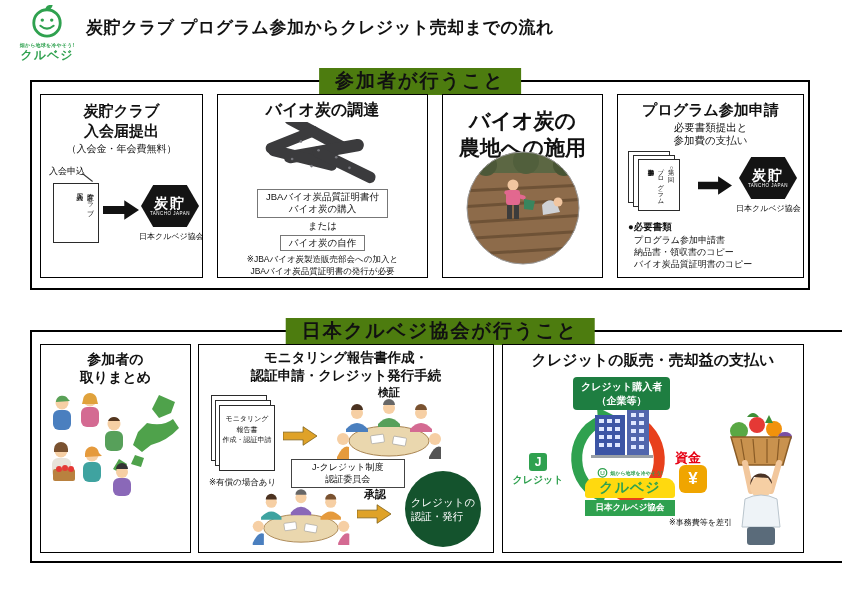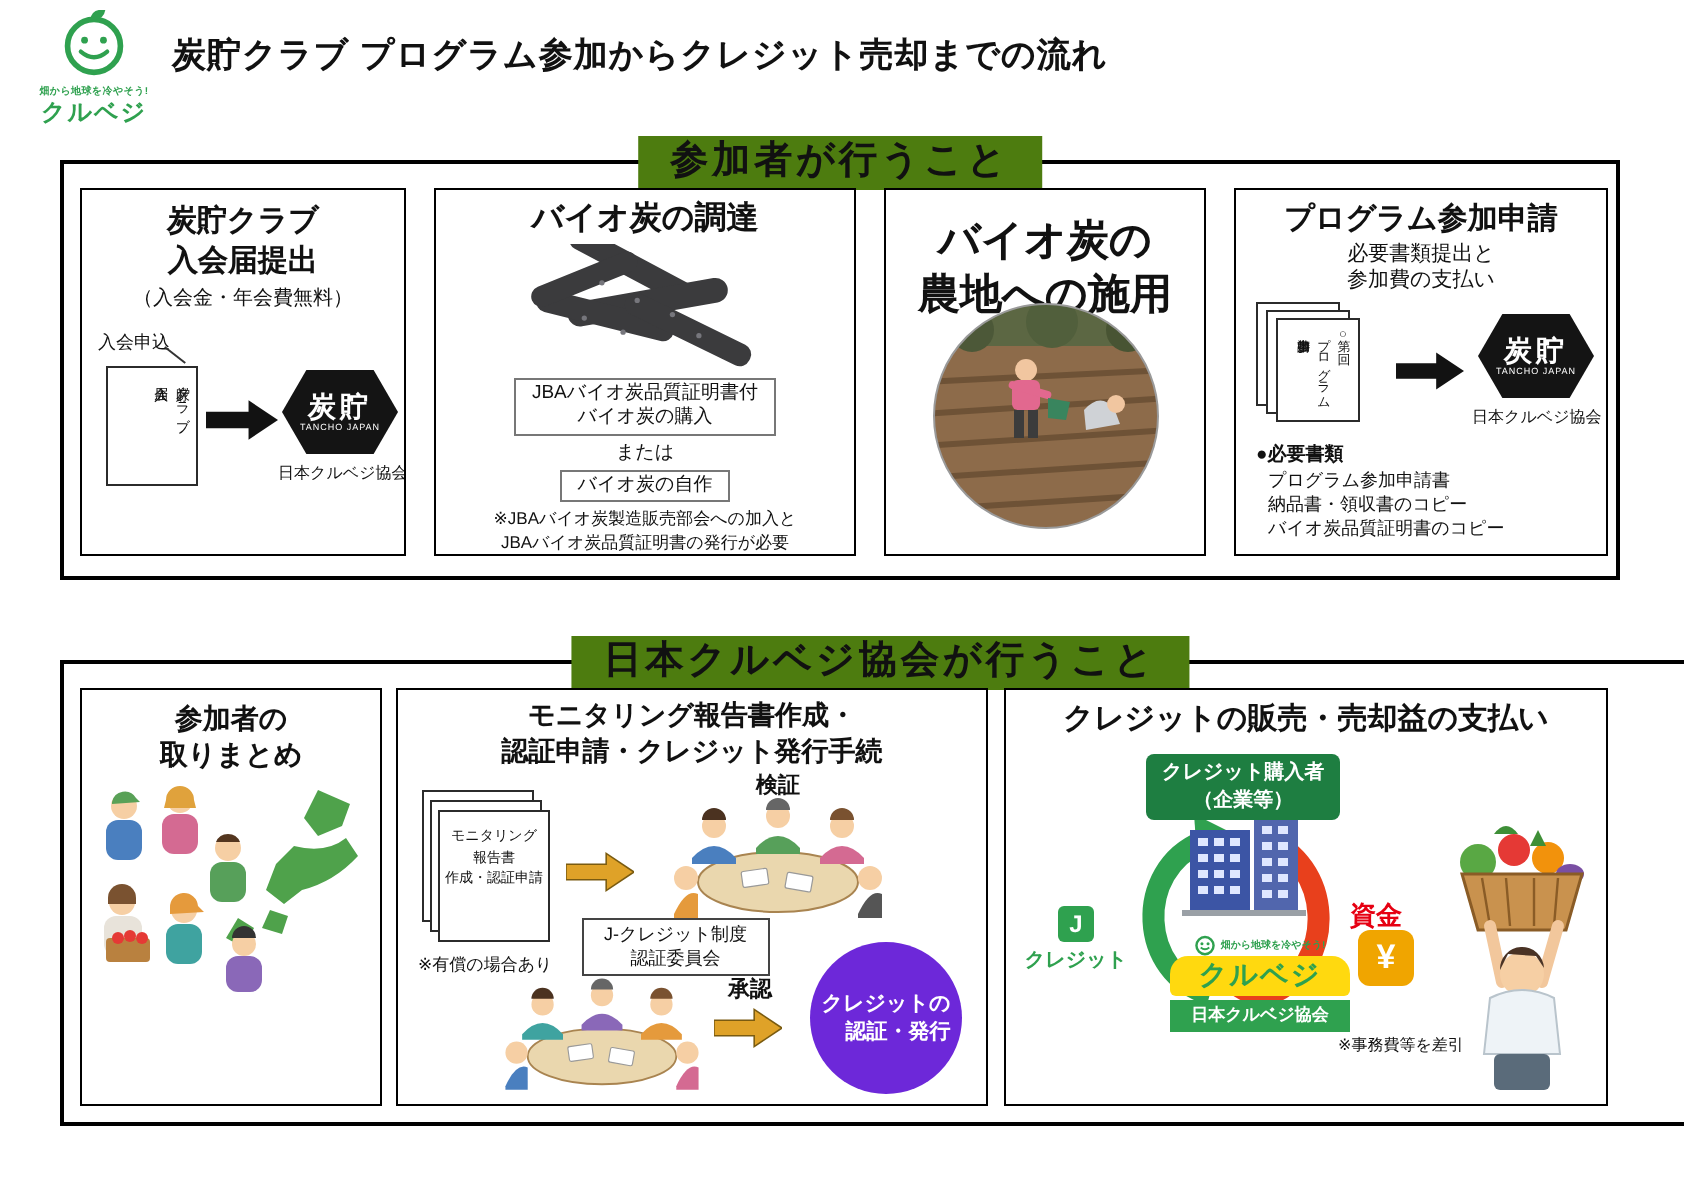--- a/index.html
+++ b/index.html
@@ -31,24 +31,24 @@
   .tancho-badge{width:58px;height:42px;margin:4px auto;background:#141414;color:#fff;
     clip-path:polygon(0 50%,21% 0,79% 0,100% 50%,79% 100%,21% 100%);
     display:flex;flex-direction:column;align-items:center;justify-content:center;line-height:1}
   .tancho-main{font-size:14px;font-weight:bold;letter-spacing:2px}
   .tancho-sub{font-size:4.5px;margin-top:2px;letter-spacing:.5px}
   .badge-org{font-size:8px;margin-top:3px;white-space:nowrap}
   
   .opt-box{border:1px solid #777;font-size:9.5px;line-height:1.3;padding:1px 8px;margin-top:2px}
   
   .committee-label{position:absolute;border:1px solid #444;background:#fff;font-size:9px;line-height:1.3;
-                   text-align:center;padding:2px 10px;z-index:3}
-  .credit-circle{position:absolute;width:76px;height:76px;border-radius:50%;background:#6d28d9;color:#fff;
-                 font-weight:bold;font-size:10.5px;line-height:1.35;display:flex;align-items:center;
-                 justify-content:center;text-align:right;z-index:2}
+                   text-align:center;padding:2px 20px;z-index:3}
+  .credit-circle{position:absolute;width:76px;height:76px;border-radius:50%;background:#14532d;color:#fff;
+                 font-weight:normal;font-size:10.5px;line-height:1.35;display:flex;align-items:center;
+                 justify-content:center;text-align:left;z-index:2}
   
   .buyer-label{position:absolute;background:#1e7e41;color:#fff;font-weight:bold;font-size:10px;
                text-align:center;line-height:1.35;padding:3px 8px;border-radius:4px;z-index:3}
   .j-mark{position:absolute;width:18px;height:18px;background:#2fa14f;color:#fff;font-weight:bold;font-size:12px;
           display:flex;align-items:center;justify-content:center;border-radius:3px;z-index:3}
   .credit-word{position:absolute;color:#2fa14f;font-weight:bold;font-size:10px;text-align:center;z-index:3}
   .fund-word{position:absolute;color:#e60012;font-weight:bold;font-size:13px;z-index:3}
   .yen-coin{position:absolute;width:28px;height:28px;background:#f0a500;border-radius:6px;color:#fff;
             font-weight:bold;font-size:17px;display:flex;align-items:center;justify-content:center;z-index:3}
   .sales-logo{position:absolute;width:90px;text-align:center;z-index:3}

